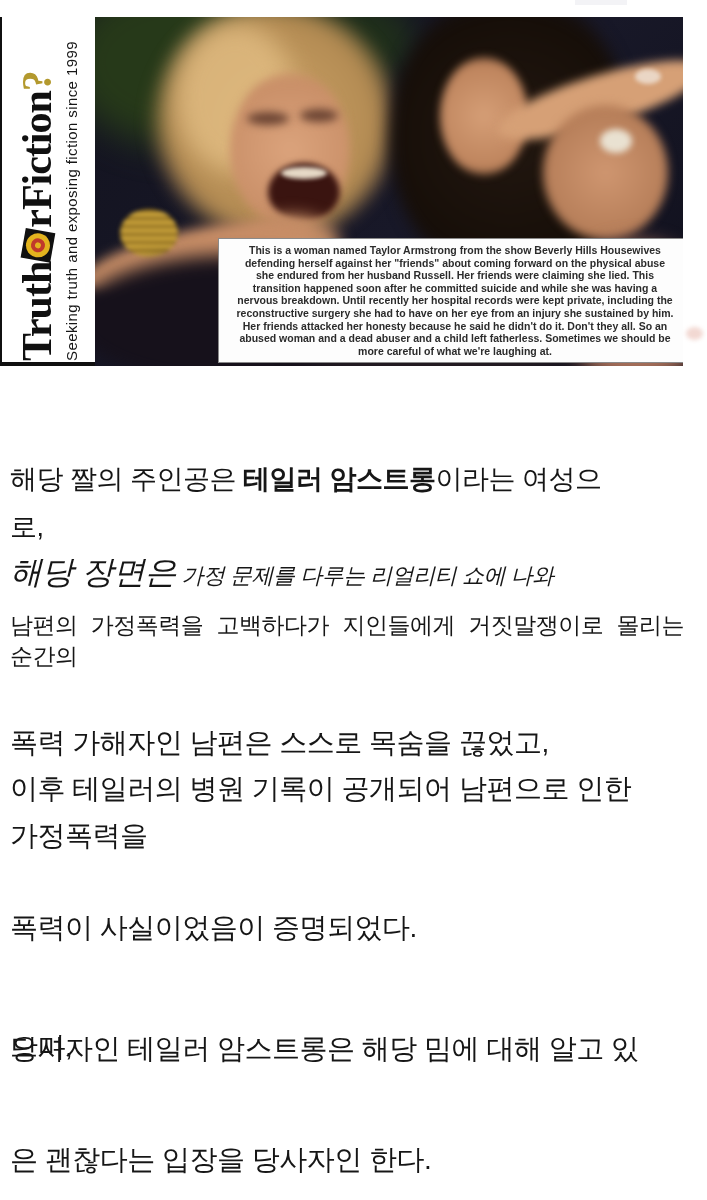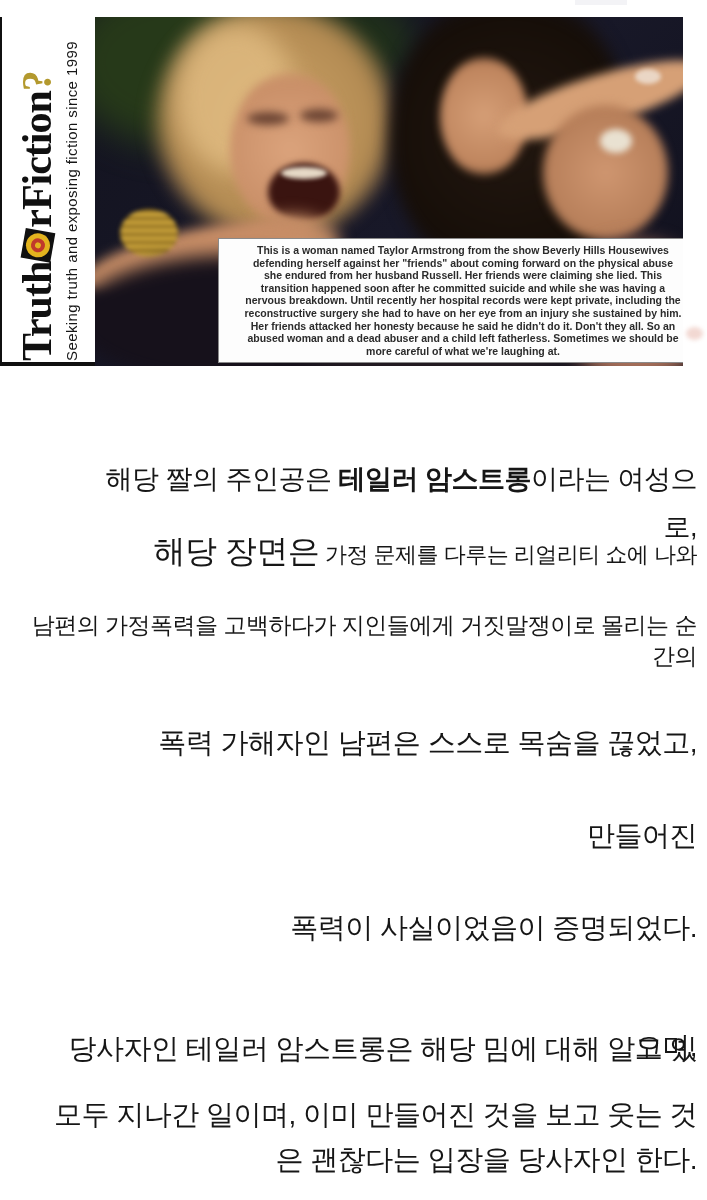--- a/index.html
+++ b/index.html
@@ -62,28 +62,28 @@
   .k-arm { left:398px; top:58px; width:215px; height:50px; background:#d6a076; filter:blur(5px); transform:rotate(-17deg); border-radius:26px; }
   .hands { left:448px; top:88px; width:125px; height:135px; background:radial-gradient(circle,#cf9670 0%,#b57d58 70%,rgba(20,20,35,0) 90%); filter:blur(5px); }
   .ring-sparkle { left:505px; top:112px; width:32px; height:24px; background:#e9e1d1; filter:blur(3px); }
   .nail { left:540px; top:52px; width:26px; height:15px; background:#ead6c5; filter:blur(2px); }
   .r-shoulder { left:465px; top:225px; width:150px; height:140px; background:#a8705a; filter:blur(10px); }
   .bottom-dark { left:190px; top:258px; width:310px; height:110px; background:#231b21; filter:blur(10px); }
 
   .caption-box {
     position:absolute; left:123px; top:221px; width:440px;
     background:#fdfdfd; border:1px solid #8a8a8a;
-    padding:5px 24px; text-align:center;
+    padding:5px 16px; text-align:center;
     font-family:"Liberation Sans", sans-serif; font-weight:bold;
     font-size:10.5px; line-height:1.2; color:#2b2b2b;
   }
 
   
   .kline {
-    position:absolute; left:10px; right:10px; text-align:right;
+    position:absolute; left:10px; right:10px; text-align:left;
     color:#161616; font-family:"Liberation Sans", sans-serif;
     font-weight:400; letter-spacing:-0.5px;
   }
   .fs27 { font-size:27px; }
   .fs28 { font-size:28px; }
   .fs23 { font-size:23px; }
   .lead-big { font-size:32px; }
   .lead-rest { font-size:22px; }
   .kbold { font-weight:bold; }
 </style>
@@ -126,25 +126,25 @@
     <div class="blob r-shoulder"></div>
     <div class="blob bottom-dark"></div>
     <div class="caption-box">This is a woman named Taylor Armstrong from the show Beverly Hills Housewives defending herself against her "friends" about coming forward on the physical abuse she endured from her husband Russell. Her friends were claiming she lied. This transition happened soon after he committed suicide and while she was having a nervous breakdown. Until recently her hospital records were kept private, including the reconstructive surgery she had to have on her eye from an injury she sustained by him. Her friends attacked her honesty because he said he didn't do it. Don't they all. So an abused woman and a dead abuser and a child left fatherless. Sometimes we should be more careful of what we're laughing at.</div>
   </div>
 
   <div class="edge-smudge"></div>
 
   <div class="kline fs27" style="top:461px;"><span>해당 짤의 주인공은 </span><span class="kbold">테일러 암스트롱</span><span>이라는 여성으</span></div>
   <div class="kline fs27" style="top:509px;">로,</div>
 
-  <div class="kline" style="top:530px;"><span class="lead-big">해당 장면은</span><span class="lead-rest"> 가정 문제를 다루는 리얼리티 쇼에 나와</span></div>
-  <div class="kline fs23" style="top:610px;">남편의 가정폭력을 고백하다가 지인들에게 거짓말쟁이로 몰리는 순간의</div>
+  <div class="kline" style="top:551px;font-style:italic;"><span class="lead-big">해당 장면은</span><span class="lead-rest"> 가정 문제를 다루는 리얼리티 쇼에 나와</span></div>
+  <div class="kline fs23" style="top:610px;font-family:Liberation Mono, monospace;">남편의 가정폭력을 고백하다가 지인들에게 거짓말쟁이로 몰리는 순간의</div>
 
   <div class="kline fs28" style="top:724px;">폭력 가해자인 남편은 스스로 목숨을 끊었고,</div>
-  <div class="kline fs28" style="top:817px;">만들어진</div>
+  <div class="kline fs28" style="top:770px;">이후 테일러의 병원 기록이 공개되어 남편으로 인한</div>
+  <div class="kline fs28" style="top:817px;">가정폭력을</div>
   <div class="kline fs28" style="top:909px;">폭력이 사실이었음이 증명되었다.</div>
 
   <div class="kline fs28" style="top:982px;margin-top:48px;">당사자인 테일러 암스트롱은 해당 밈에 대해 알고 있</div>
   <div class="kline fs28" style="top:1028px;">으며,</div>
-  <div class="kline fs28" style="top:1096px;">모두 지나간 일이며, 이미 만들어진 것을 보고 웃는 것</div>
   <div class="kline fs28" style="top:1141px;">은 괜찮다는 입장을 당사자인 한다.</div>
 
 </div>
 
 </body></html>

